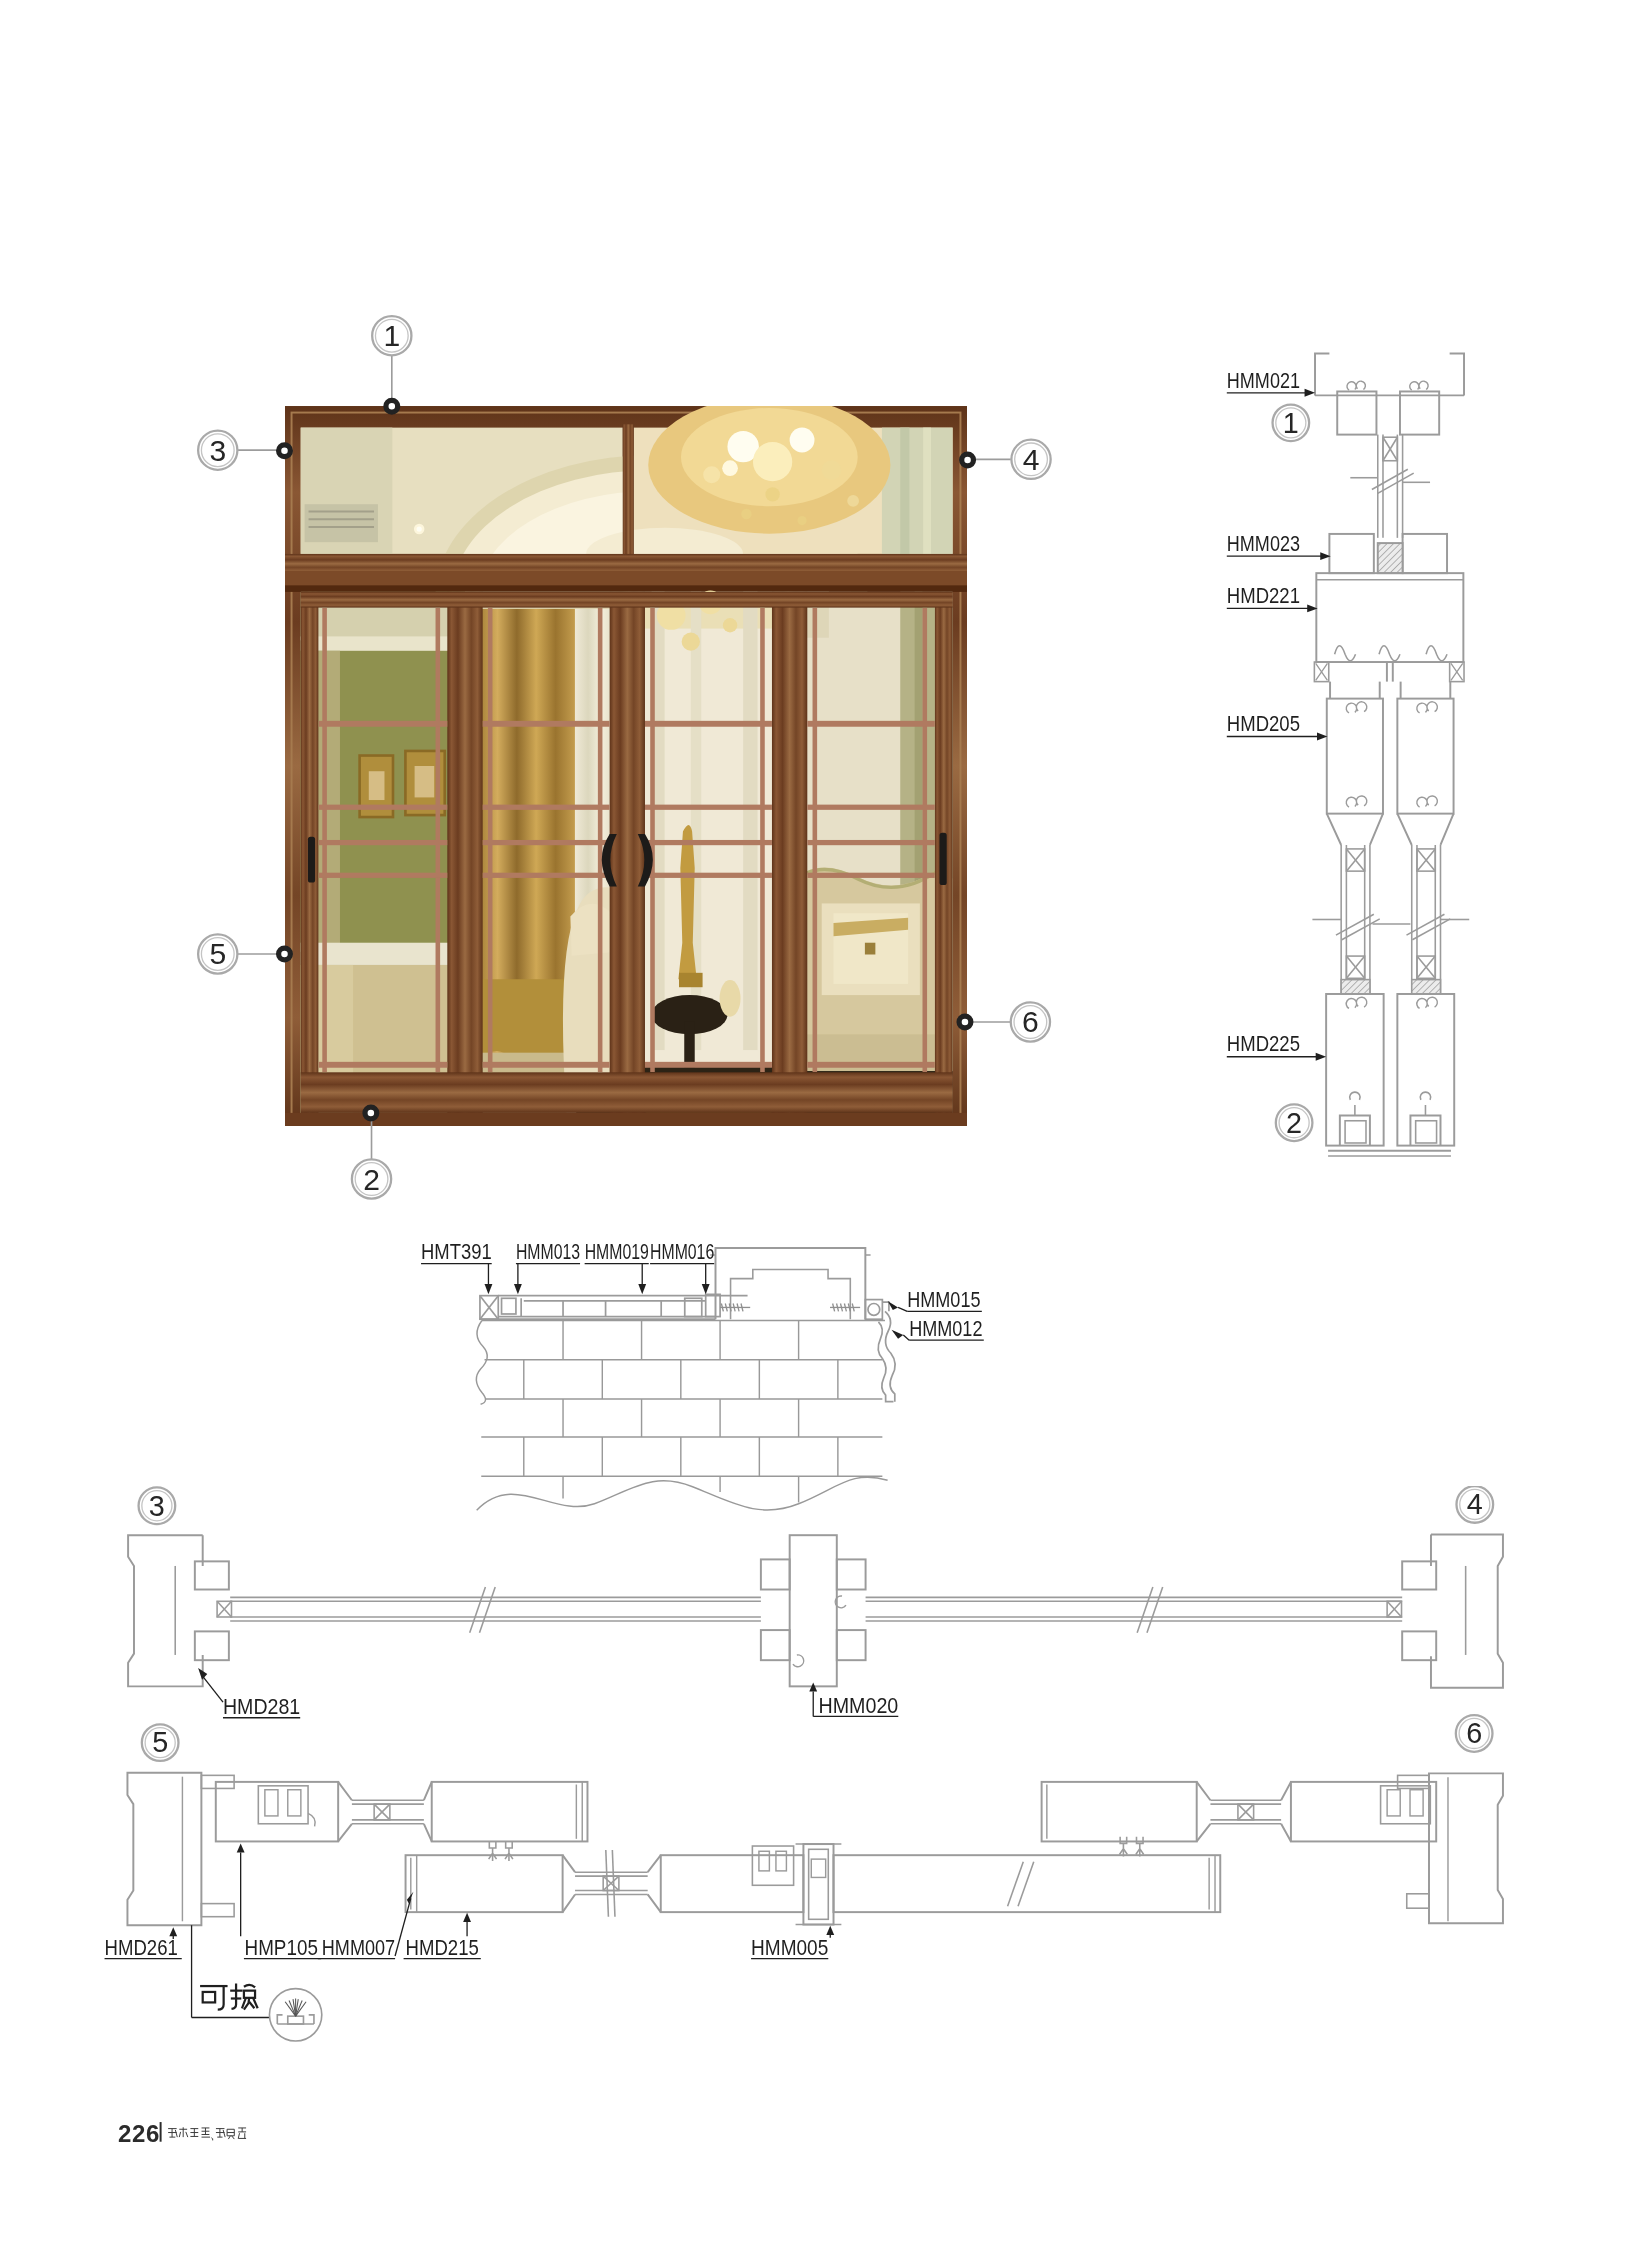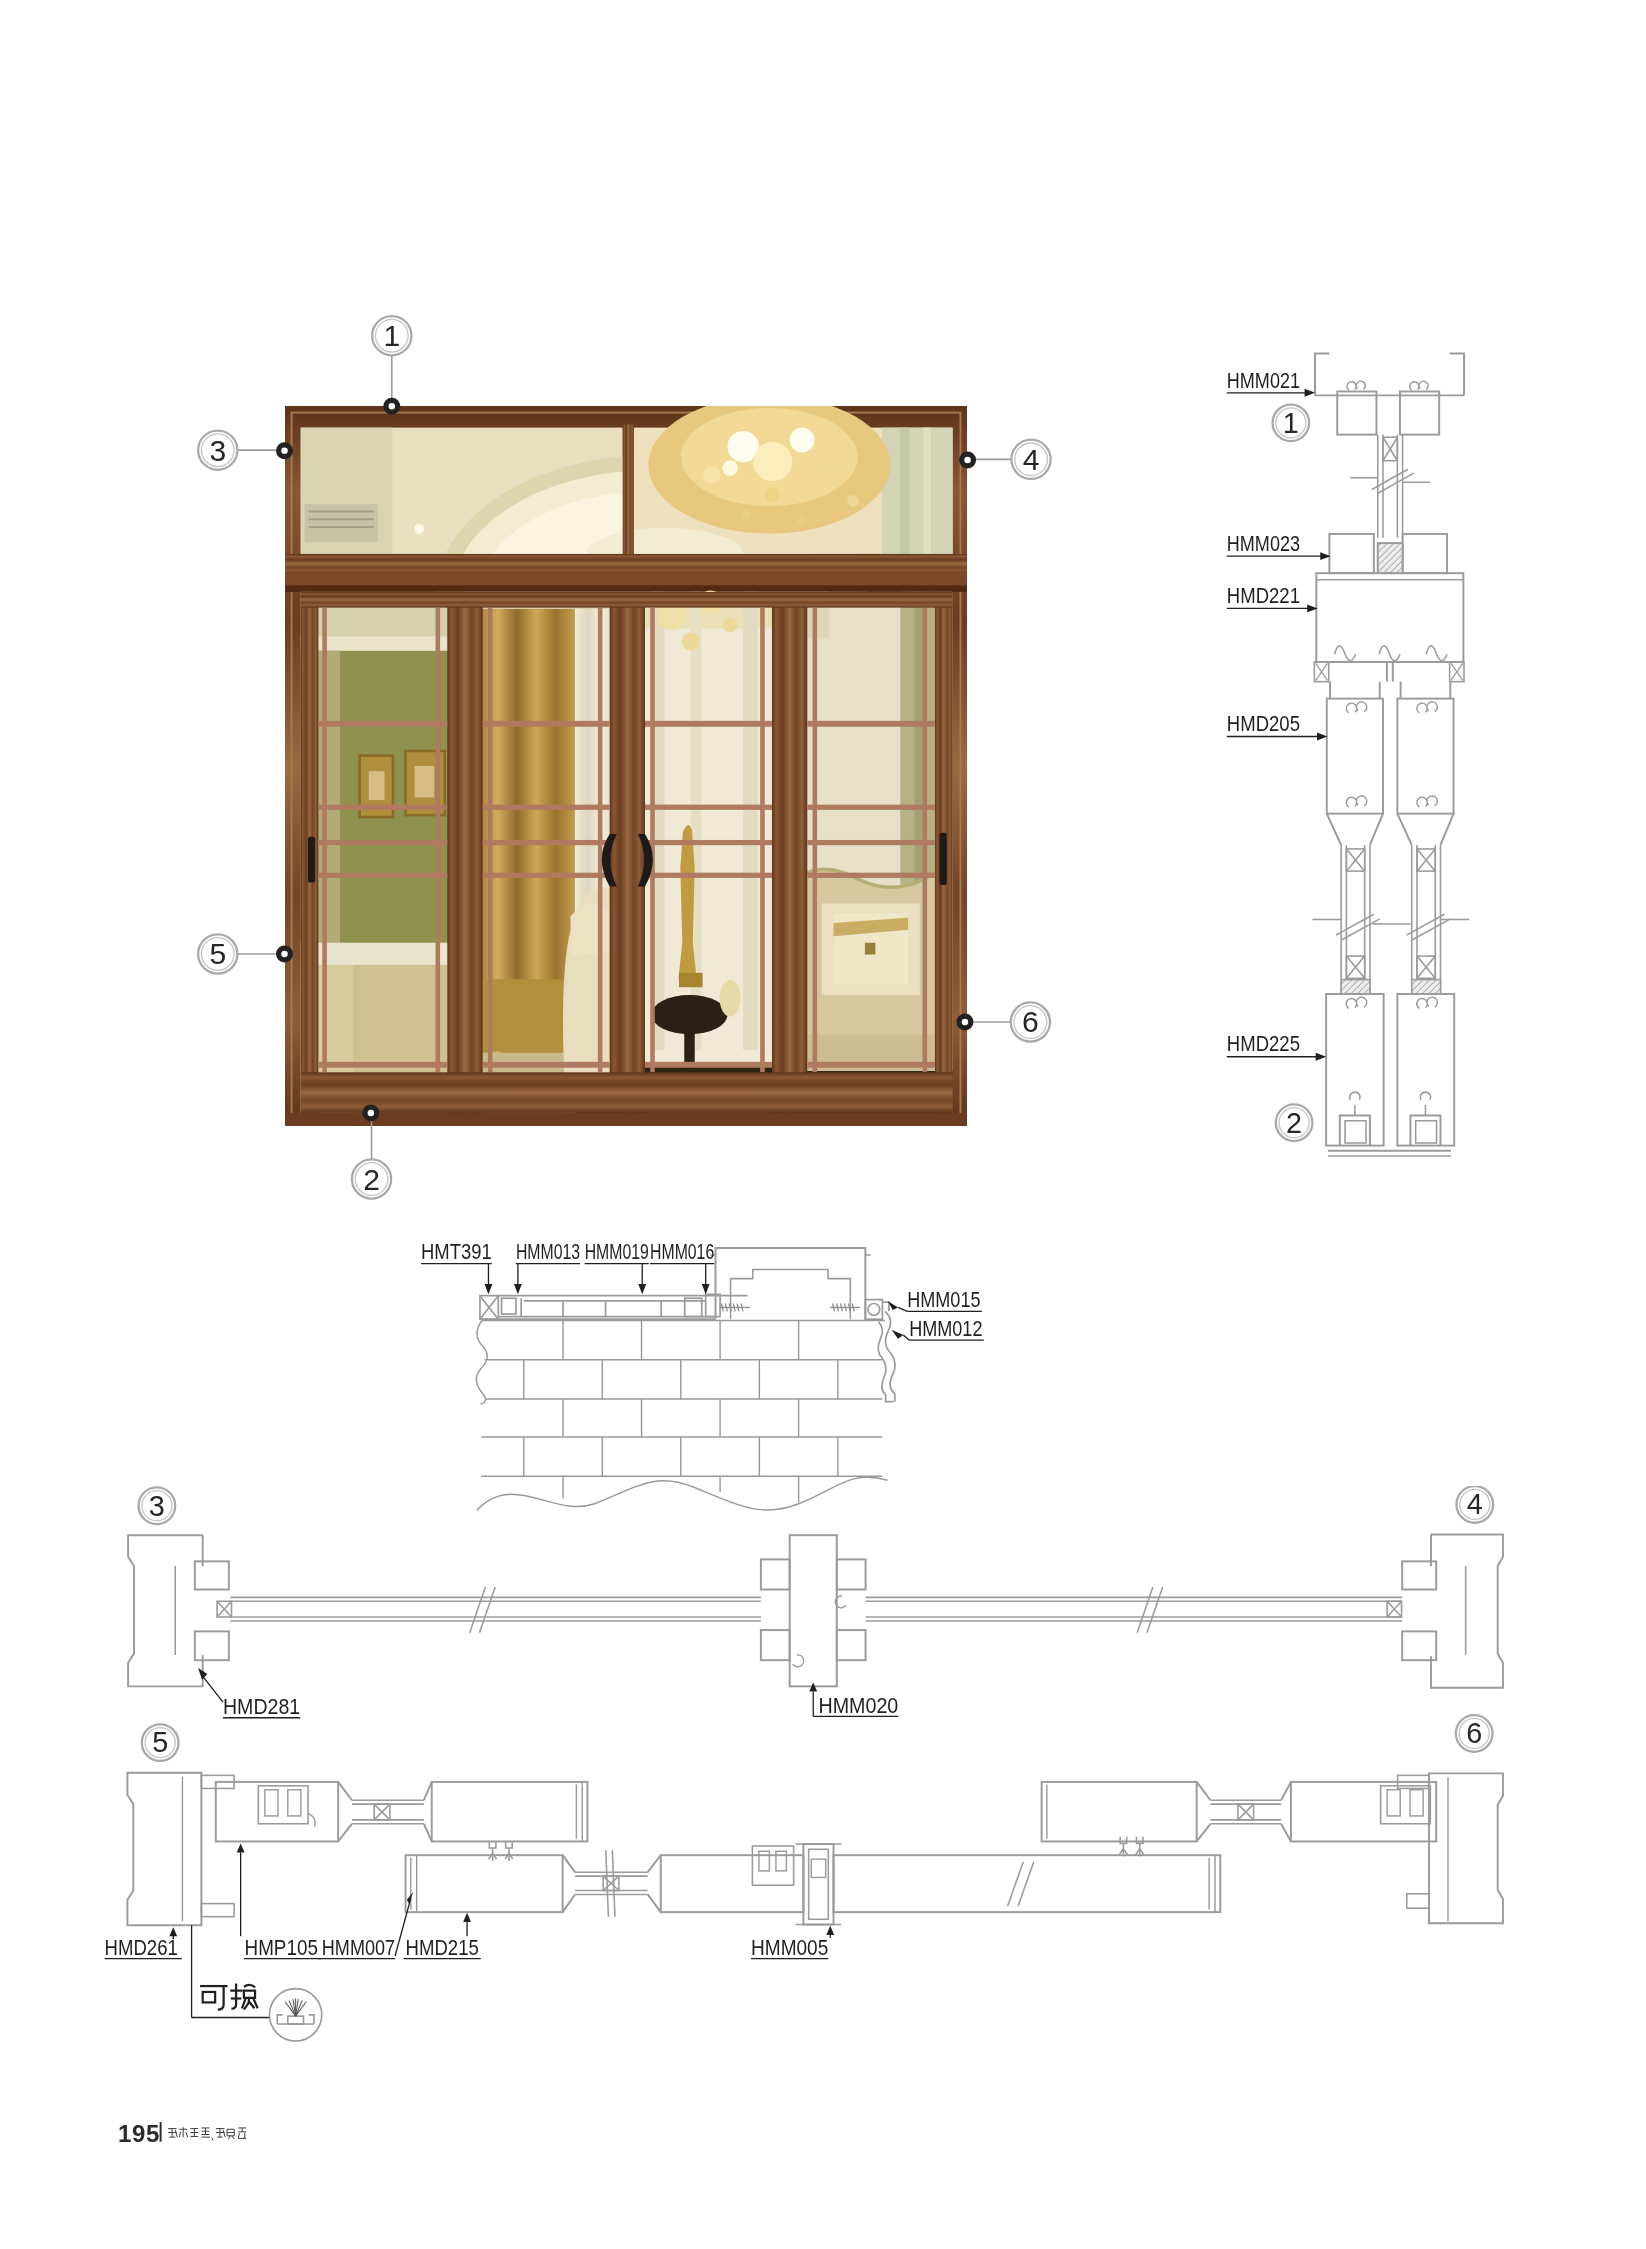--- a/index.html
+++ b/index.html
@@ -757,21 +757,21 @@
         <line x1="452" y1="3080" x2="442" y2="3056"></line>
 <line x1="452" y1="3080" x2="448" y2="3054"></line>
         <line x1="452" y1="3080" x2="452" y2="3053"></line>
 <line x1="452" y1="3080" x2="456" y2="3054"></line>
         <line x1="452" y1="3080" x2="462" y2="3056"></line>
 <line x1="452" y1="3080" x2="468" y2="3058"></line>
 </g>
 </svg>
 
 <div class="abs" style="left:118px;top:2120px;width:393px;height:29px;">
-<span style="font-size:24px;font-weight:bold;color:#2b2b2b;letter-spacing:0.7px;">195</span>
+<span style="font-size:24px;font-weight:bold;color:#2b2b2b;letter-spacing:0.7px;">226</span>
 </div>
 <svg class="abs" style="left:157px;top:2120px" width="131" height="29" viewBox="240 3240 200 44">
 <rect x="244" y="3243" width="3" height="30" fill="#2b2b2b"></rect>
 <g stroke="#3a3a3a" stroke-width="1.5" fill="none">
 <path d="M257,3253 h13 M257,3259 h13 M263,3253 v13 M259,3266 l9,0 M268,3255 l3,11"></path>
 <path d="M274,3254 h12 M280,3251 v15 M276,3258 l-2,8 M284,3258 l3,8"></path>
 <path d="M291,3253 h12 M291,3259 h12 M291,3265 h12 M297,3253 v12"></path>
 <path d="M308,3252 h12 M308,3257 h12 M308,3262 h12 M314,3252 v10 M308,3266 h13"></path>
 <path d="M323,3267 q3,1 2,4"></path>
 <path d="M330,3253 h13 M330,3259 h13 M336,3253 v13 M332,3266 l8,0 M341,3255 l3,11"></path>

